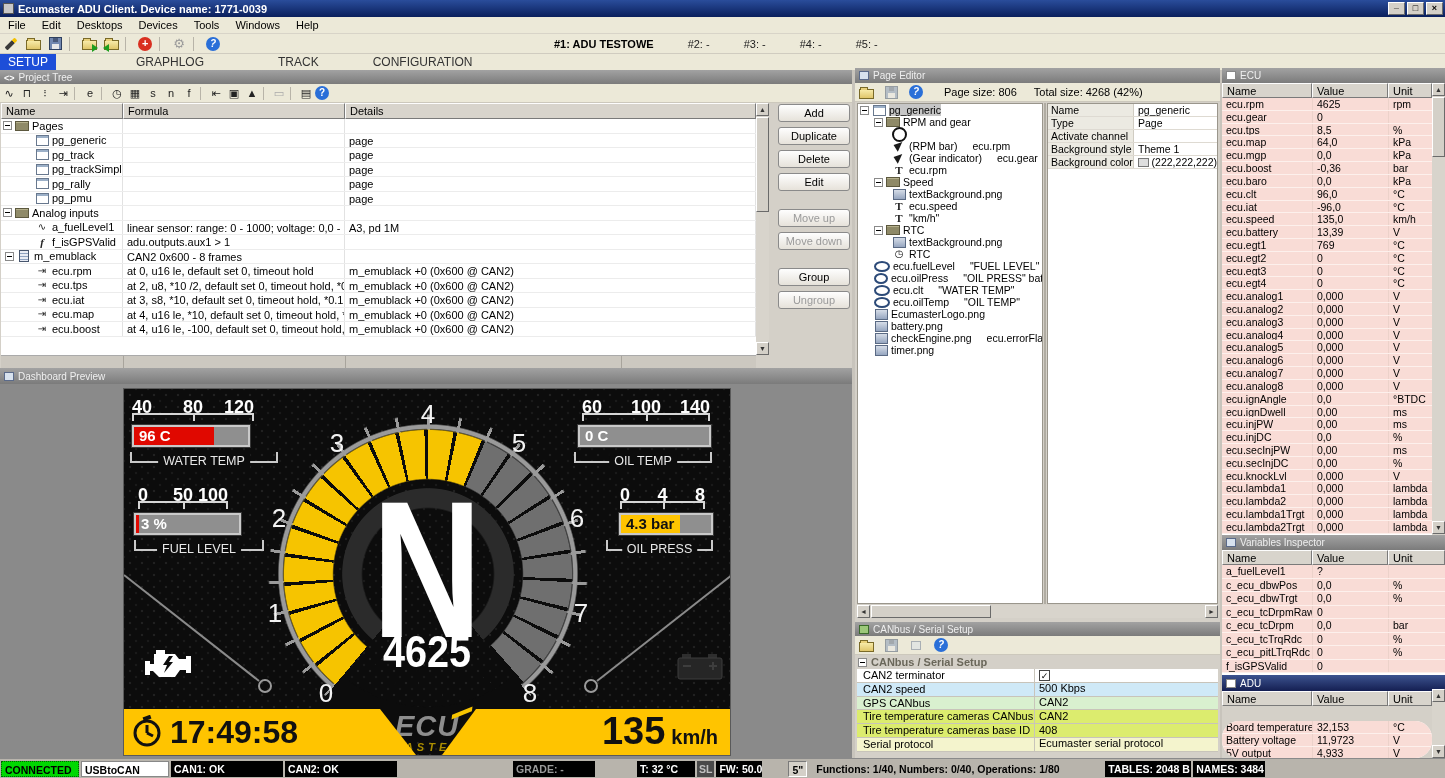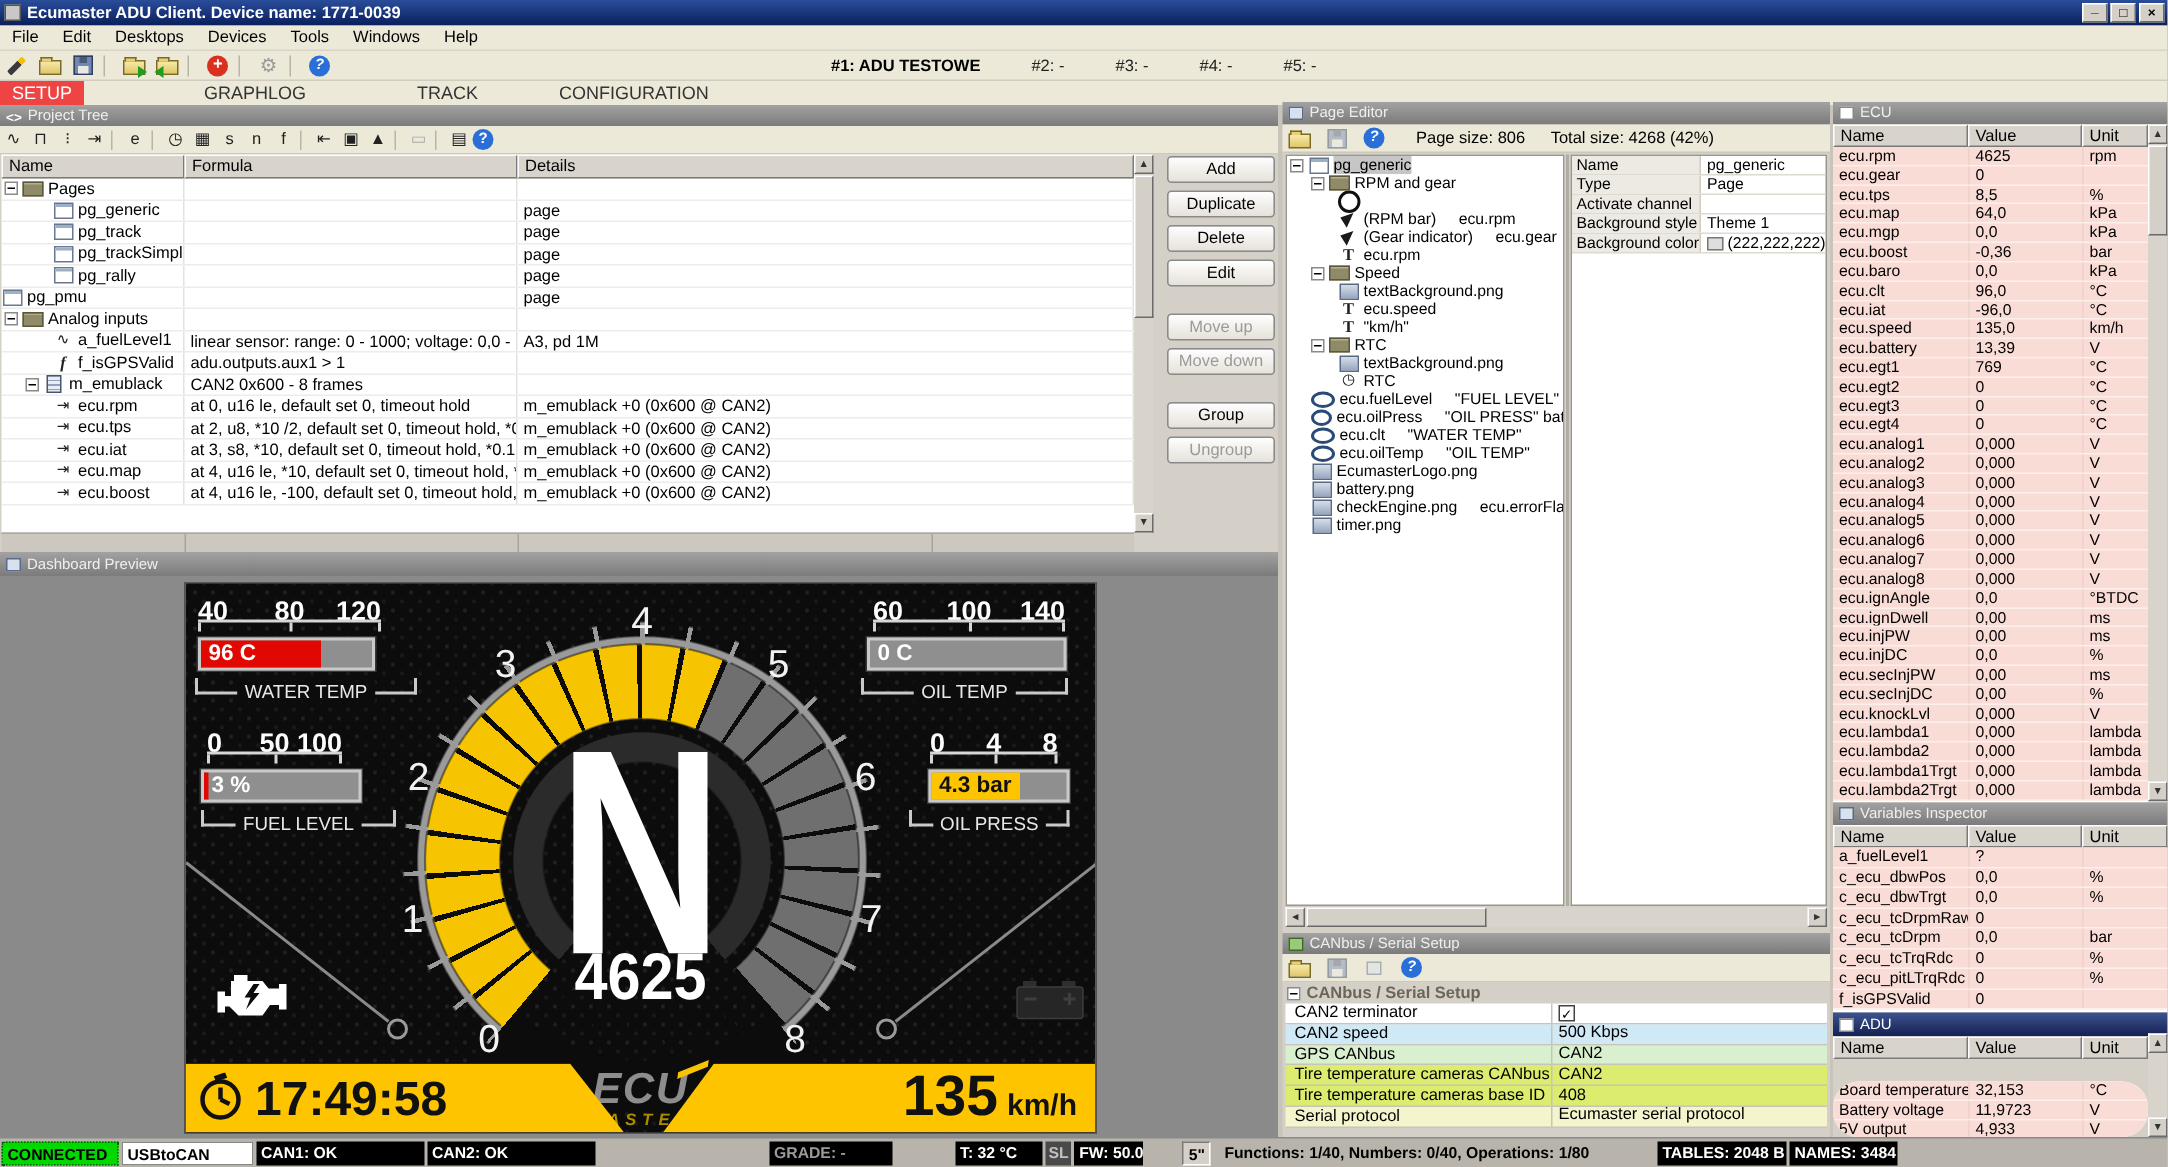--- a/index.html
+++ b/index.html
@@ -15,21 +15,21 @@
   .menubar { position:absolute; left:0; top:17px; width:1445px; height:17px; background:#ece9d8; display:flex; align-items:center; border-bottom:1px solid #d8d4c8; }
   .menubar .mitem { padding:1px 8px; }
   .toolbar { position:absolute; left:0; top:34px; width:1445px; height:20px; background:#ece9d8; display:flex; align-items:center; border-bottom:1px solid #d0ccc0; }
   .tbico { width:20px; height:18px; display:flex; align-items:center; justify-content:center; margin:0 1px; }
   .tbico.sep { width:6px; border-left:1px solid #b8b4a8; height:14px; margin:0 3px; }
   .desktops { display:flex; gap:34px; margin-left:330px; }
   .dt { color:#222; }
   .dt.active { font-weight:bold; color:#000; }
   .tabrow { position:absolute; left:0; top:54px; width:1445px; height:16px; background:#ece9d8; display:flex; font-size:12px; }
   .tab { padding:1px 8px; color:#333; }
-  .tab.active { background:#ef4444; color:#fff; }
+  .tab.active { background:#1d4ed8; color:#fff; }
   .tab:nth-of-type(2){ margin-left:72px; } .tab:nth-of-type(3){ margin-left:58px; } .tab:nth-of-type(4){ margin-left:38px; }
 
   
   .ptitle { height:14px; background:linear-gradient(#a2a2a2,#7b7b7b); color:#efefef; font-size:10px; display:flex; align-items:center; padding-left:4px; gap:4px; }
   .ptitle.navy { background:linear-gradient(#3c538f,#141f52); height:16px; color:#fff; }
   .ptico { width:10px; height:9px; background:#d8e2ee; border:1px solid #5a6a8a; display:inline-block; }
   .ptico.code { background:none; border:none; width:auto; color:#fff; font-weight:bold; font-size:9px; }
   .ptico.green { background:#9cc87a; border-color:#3a6a2a; }
   .ptico.doc { background:#fff; border-color:#888; }
 
@@ -374,21 +374,21 @@
           <div class="cell c-name" style="padding-left: 34px;">
 
             <span class="ticon i-page"></span>
             <span>pg_rally</span>
           </div>
           <div class="cell c-formula"></div>
           <div class="cell c-details">page</div>
         </div>
 
         <div class="pt-row">
-          <div class="cell c-name" style="">
+          <div class="cell c-name" style="padding-left: 34px;">
 
             <span class="ticon i-page"></span>
             <span>pg_pmu</span>
           </div>
           <div class="cell c-formula"></div>
           <div class="cell c-details">page</div>
         </div>
 
         <div class="pt-row">
           <div class="cell c-name" style="padding-left: 2px;">
@@ -415,21 +415,21 @@
           <div class="cell c-name" style="padding-left: 34px;">
 
             <span class="ticon i-func"></span>
             <span>f_isGPSValid</span>
           </div>
           <div class="cell c-formula">adu.outputs.aux1 &gt; 1</div>
           <div class="cell c-details"></div>
         </div>
 
         <div class="pt-row">
-          <div class="cell c-name" style="padding-left: 16px;">
+          <div class="cell c-name" style="padding-left: 4px;">
             <span class="expander minus"></span>
             <span class="ticon i-frame"></span>
             <span>m_emublack</span>
           </div>
           <div class="cell c-formula">CAN2 0x600 - 8 frames</div>
           <div class="cell c-details"></div>
         </div>
 
         <div class="pt-row">
           <div class="cell c-name" style="padding-left: 34px;">

